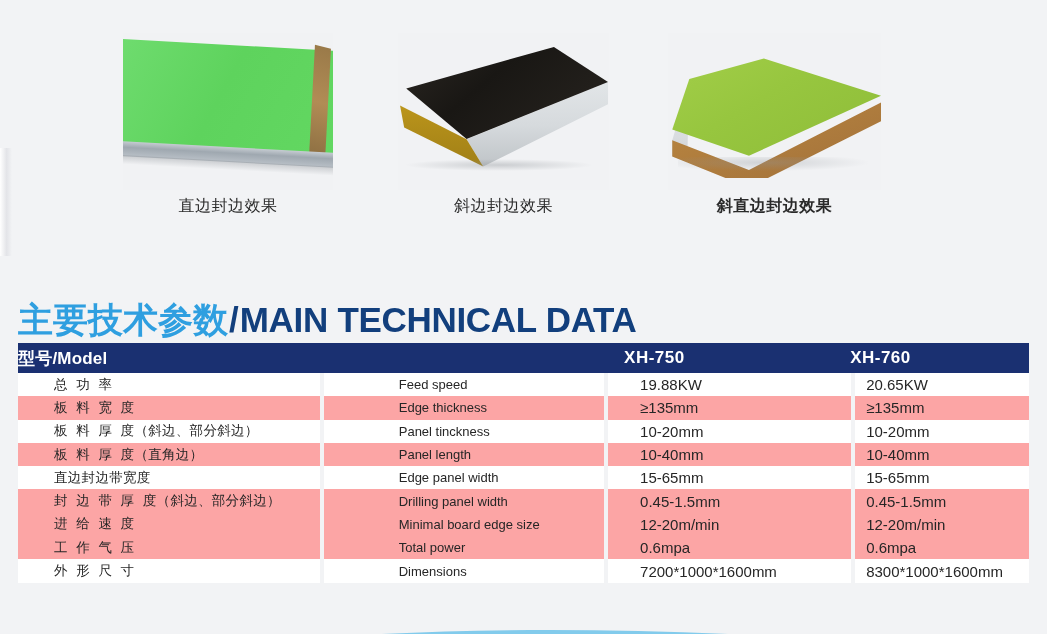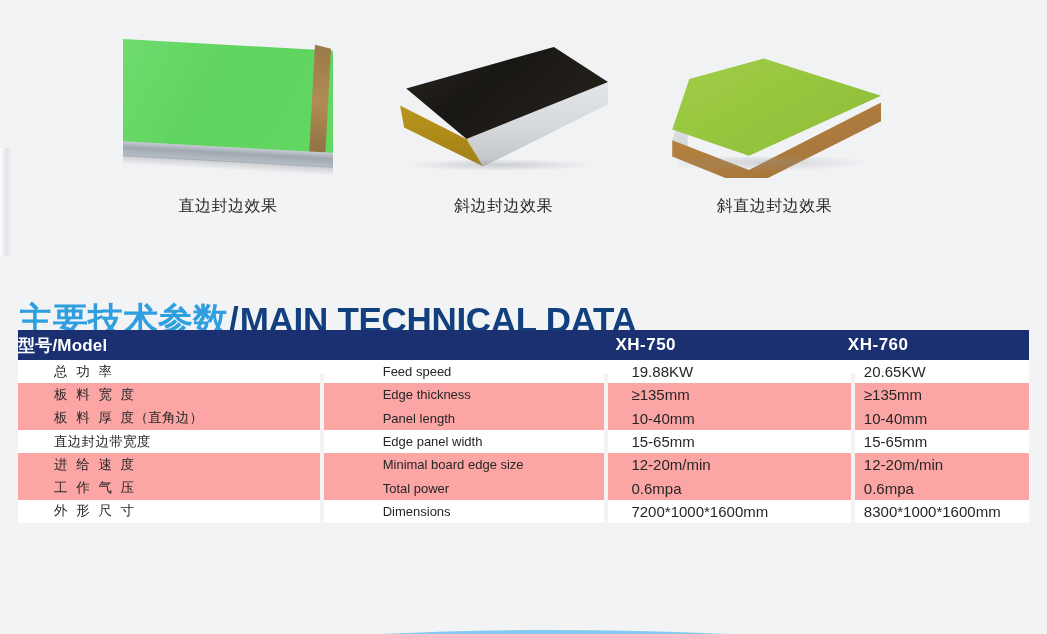--- a/index.html
+++ b/index.html
@@ -51,21 +51,21 @@
     text-align: center;
     font-size: 16px;
     color: #2a2a2a;
     letter-spacing: 0.5px;
     font-family: "DejaVu Sans", "Liberation Sans", sans-serif;
   }
   .fig1 { left: 123px; }
   .fig2 { left: 398px; }
   .fig3 { left: 668px; }
   .fig2 .fig-photo, .fig2 .fig-cap { width: 211px; }
-  .fig3 .fig-photo, .fig3 .fig-cap { width: 213px; }
+  .fig3 .fig-photo, .fig3 .fig-cap { width: 213px; font-weight: bold; }
   .fig1 .fig-cap { left: 0; width: 210px; }
 
   
   .p1-board {
     position: absolute;
     left: -6px; top: 12px;
     width: 228px; height: 116px;
     background: linear-gradient(118deg, #6fdc6f 0%, #5ed35d 45%, #63d862 100%);
     transform: skewY(3.2deg);
   }
@@ -172,21 +172,21 @@
   .head-en {
     color: #123f7d;
     font-family: "Liberation Sans", sans-serif;
     letter-spacing: -0.3px;
   }
 
   
   .spec-table {
     position: absolute;
     left: 18px;
-    top: 330px;
+    top: 343px;
     width: 1011px;
     border-collapse: separate;
     border-spacing: 0;
   }
   .spec-table tr { height: 23.3px; }
   .thead-row {
     background: #1a3071;
     height: 30px;
   }
   .thead-row th {
@@ -326,31 +326,43 @@
         <td class="c-en">Feed speed</td>
         <td class="c-v1">19.88KW</td>
         <td class="c-v2">20.65KW</td>
       </tr>
       <tr class="band">
         <td class="c-cn">板  料  宽  度</td>
         <td class="c-en">Edge thickness</td>
         <td class="c-v1">≥135mm</td>
         <td class="c-v2">≥135mm</td>
       </tr>
+      <tr class="plain">
+        <td class="c-cn">板  料  厚  度（斜边、部分斜边）</td>
+        <td class="c-en">Panel tinckness</td>
+        <td class="c-v1">10-20mm</td>
+        <td class="c-v2">10-20mm</td>
+      </tr>
       <tr class="band">
         <td class="c-cn">板  料  厚  度（直角边）</td>
         <td class="c-en">Panel length</td>
         <td class="c-v1">10-40mm</td>
         <td class="c-v2">10-40mm</td>
       </tr>
       <tr class="plain">
         <td class="c-cn">直边封边带宽度</td>
         <td class="c-en">Edge panel width</td>
         <td class="c-v1">15-65mm</td>
         <td class="c-v2">15-65mm</td>
+      </tr>
+      <tr class="band">
+        <td class="c-cn">封 边 带 厚 度（斜边、部分斜边）</td>
+        <td class="c-en">Drilling panel width</td>
+        <td class="c-v1">0.45-1.5mm</td>
+        <td class="c-v2">0.45-1.5mm</td>
       </tr>
       <tr class="band">
         <td class="c-cn">进   给   速   度</td>
         <td class="c-en">Minimal board edge size</td>
         <td class="c-v1">12-20m/min</td>
         <td class="c-v2">12-20m/min</td>
       </tr>
       <tr class="band">
         <td class="c-cn">工   作   气   压</td>
         <td class="c-en">Total power</td>

